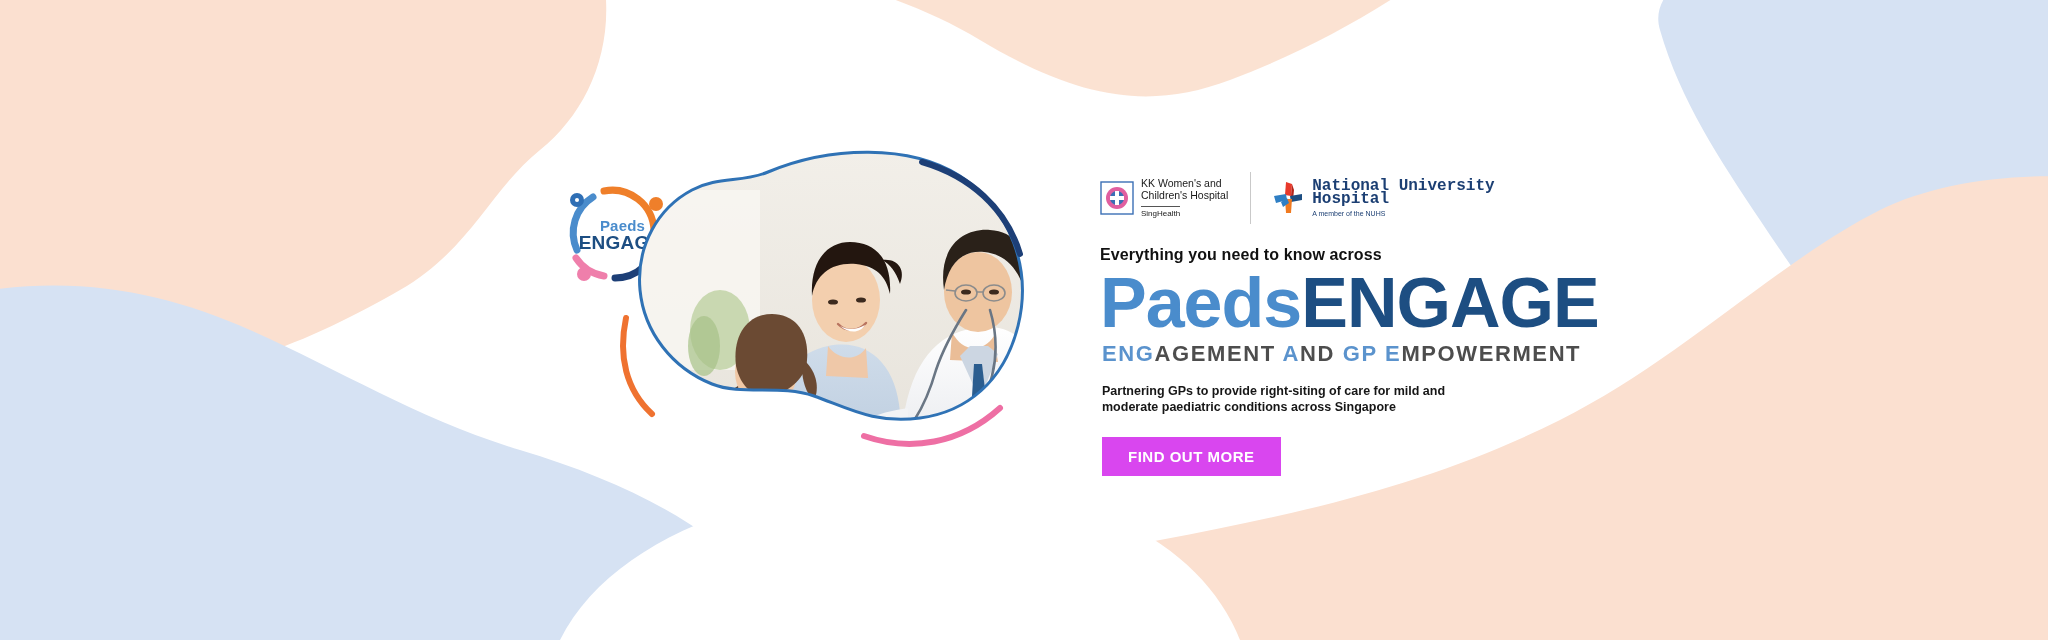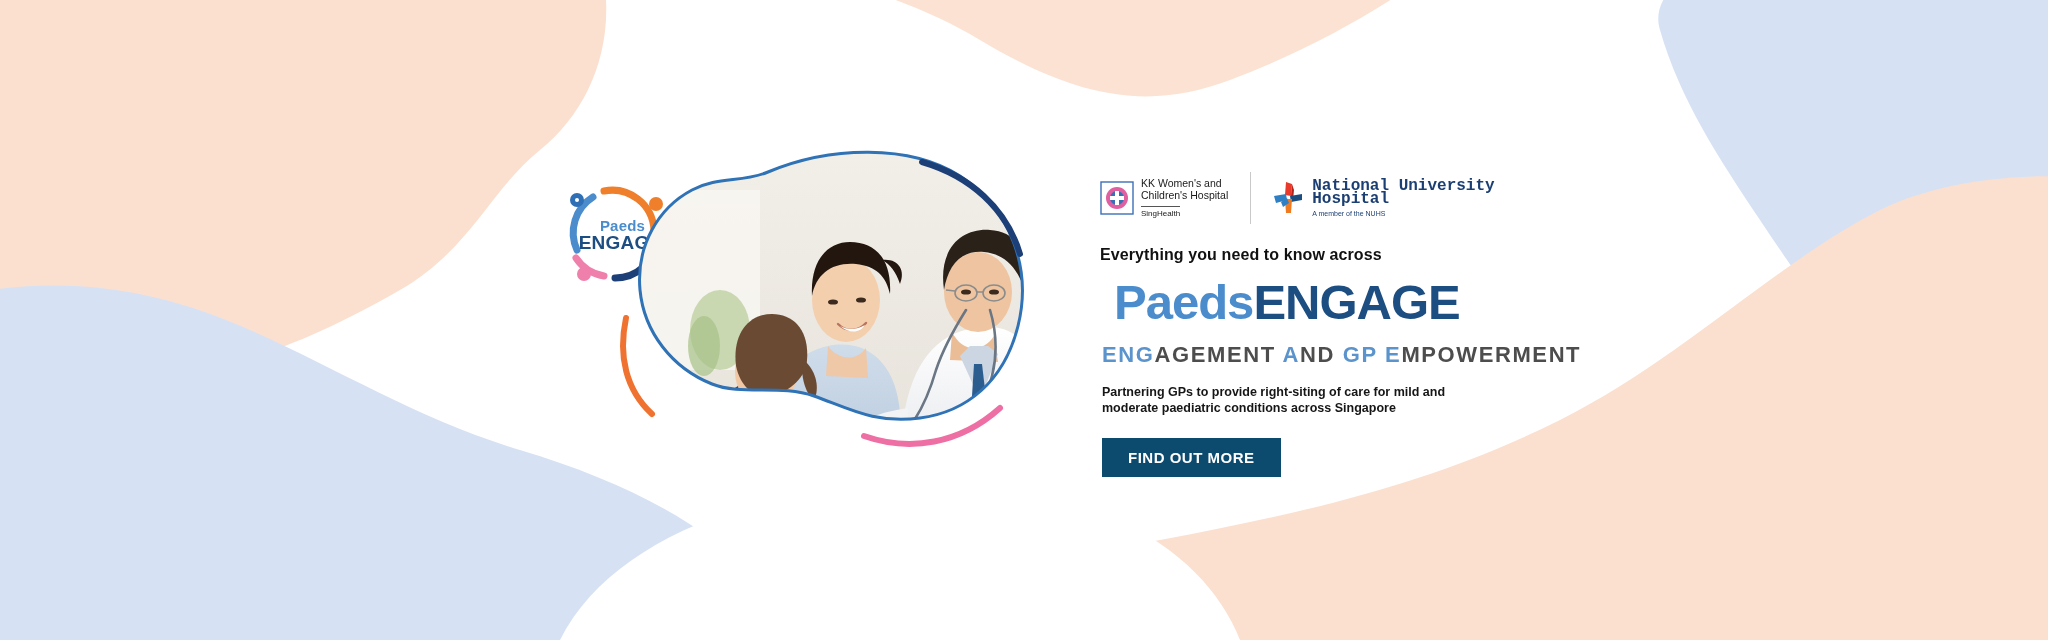--- a/index.html
+++ b/index.html
@@ -123,25 +123,25 @@
   }
 
   .eyebrow {
     font-size: 16px;
     font-weight: 700;
     color: #111111;
     margin: 0 0 4px 0;
     letter-spacing: .1px;
   }
   .brand {
-    font-size: 49px;
+    font-size: 70px;
     font-weight: 700;
     line-height: 1.02;
     letter-spacing: -1px;
-    margin: 14px;
+    margin: 0;
     white-space: nowrap;
   }
   .brand .b-paeds { color: #4a8ccc; }
   .brand .b-engage { color: #1d4e82; }
 
   .tagline {
     font-size: 22px;
     font-weight: 600;
     letter-spacing: 1.6px;
     margin: 2px 0 0 2px;
@@ -155,21 +155,21 @@
     line-height: 16px;
     font-weight: 700;
     color: #161616;
     margin: 16px 0 0 2px;
     max-width: 360px;
   }
 
   .cta {
     display: inline-block;
     margin: 22px 0 0 2px;
-    background: #0c4a6e;
+    background: #d946ef;
     color: #ffffff;
     font-size: 15px;
     font-weight: 700;
     letter-spacing: .5px;
     padding: 11px 26px 11px 26px;
     border: none;
     cursor: pointer;
     font-family: "Liberation Sans", sans-serif;
   }
 </style>

